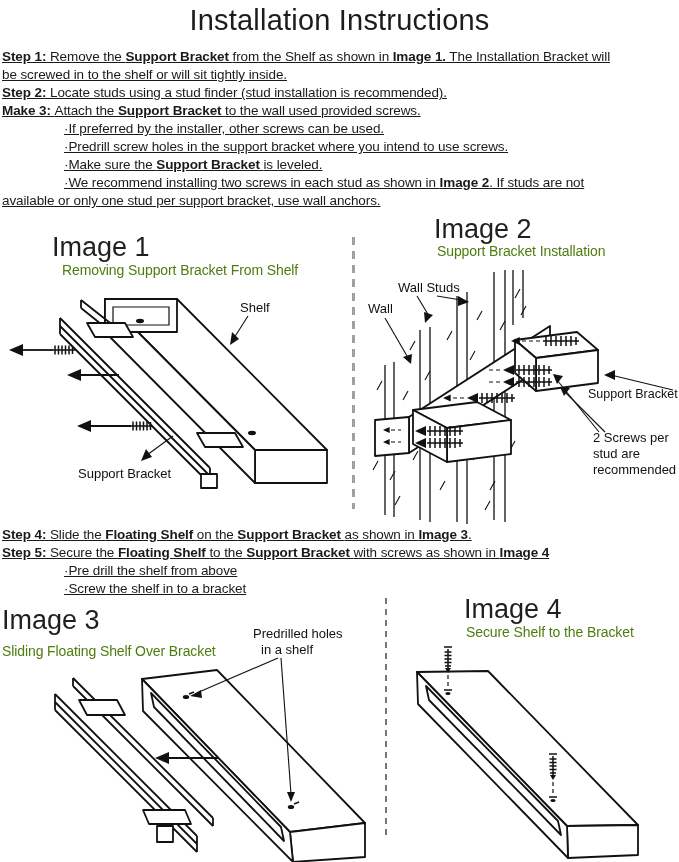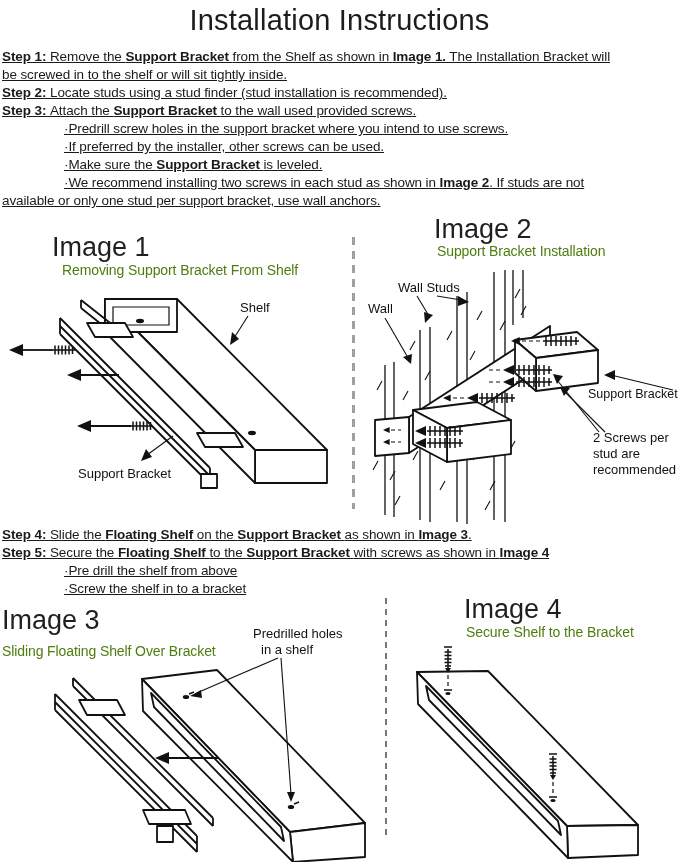--- a/index.html
+++ b/index.html
@@ -34,23 +34,23 @@
 <body>
 
 <div class="page">
 
   <h1 class="title">Installation Instructions</h1>
 
   <div class="tblock" style="top:48px">
     <div class="tline"><span class="b">Step 1: </span><span>Remove the </span><span class="b">Support Bracket </span><span>from the Shelf as shown in </span><span class="b">Image 1.</span><span> The Installation Bracket will</span></div>
     <div class="tline"><span>be screwed in to the shelf or will sit tightly inside.</span></div>
     <div class="tline"><span class="b">Step 2: </span><span>Locate studs using a stud finder (stud installation is recommended).</span></div>
-    <div class="tline"><span class="b">Step 3: </span><span>Attach the </span><span class="b">Support Bracket </span><span>to the wall used provided screws.</span></div>
+    <div class="tline"><span class="b">Make 3: </span><span>Attach the </span><span class="b">Support Bracket </span><span>to the wall used provided screws.</span></div>
+    <div class="tline ind"><span>·If preferred by the installer, other screws can be used.</span></div>
     <div class="tline ind"><span>·Predrill screw holes in the support bracket where you intend to use screws.</span></div>
-    <div class="tline ind"><span>·If preferred by the installer, other screws can be used.</span></div>
     <div class="tline ind"><span>·Make sure the </span><span class="b">Support Bracket </span><span>is leveled.</span></div>
     <div class="tline ind"><span>·We recommend installing two screws in each stud as shown in </span><span class="b">Image 2</span><span>. If studs are not</span></div>
     <div class="tline"><span>available or only one stud per support bracket, use wall anchors.</span></div>
   </div>
 
   <div class="fig-h" style="left:52px;top:234px">Image 1</div>
   <div class="fig-sub" style="left:62px;top:263px">Removing Support Bracket From Shelf</div>
   <div class="fig-h" style="left:434px;top:216px">Image 2</div>
   <div class="fig-sub" style="left:437px;top:244px">Support Bracket Installation</div>
   <div class="divider div1"></div>

